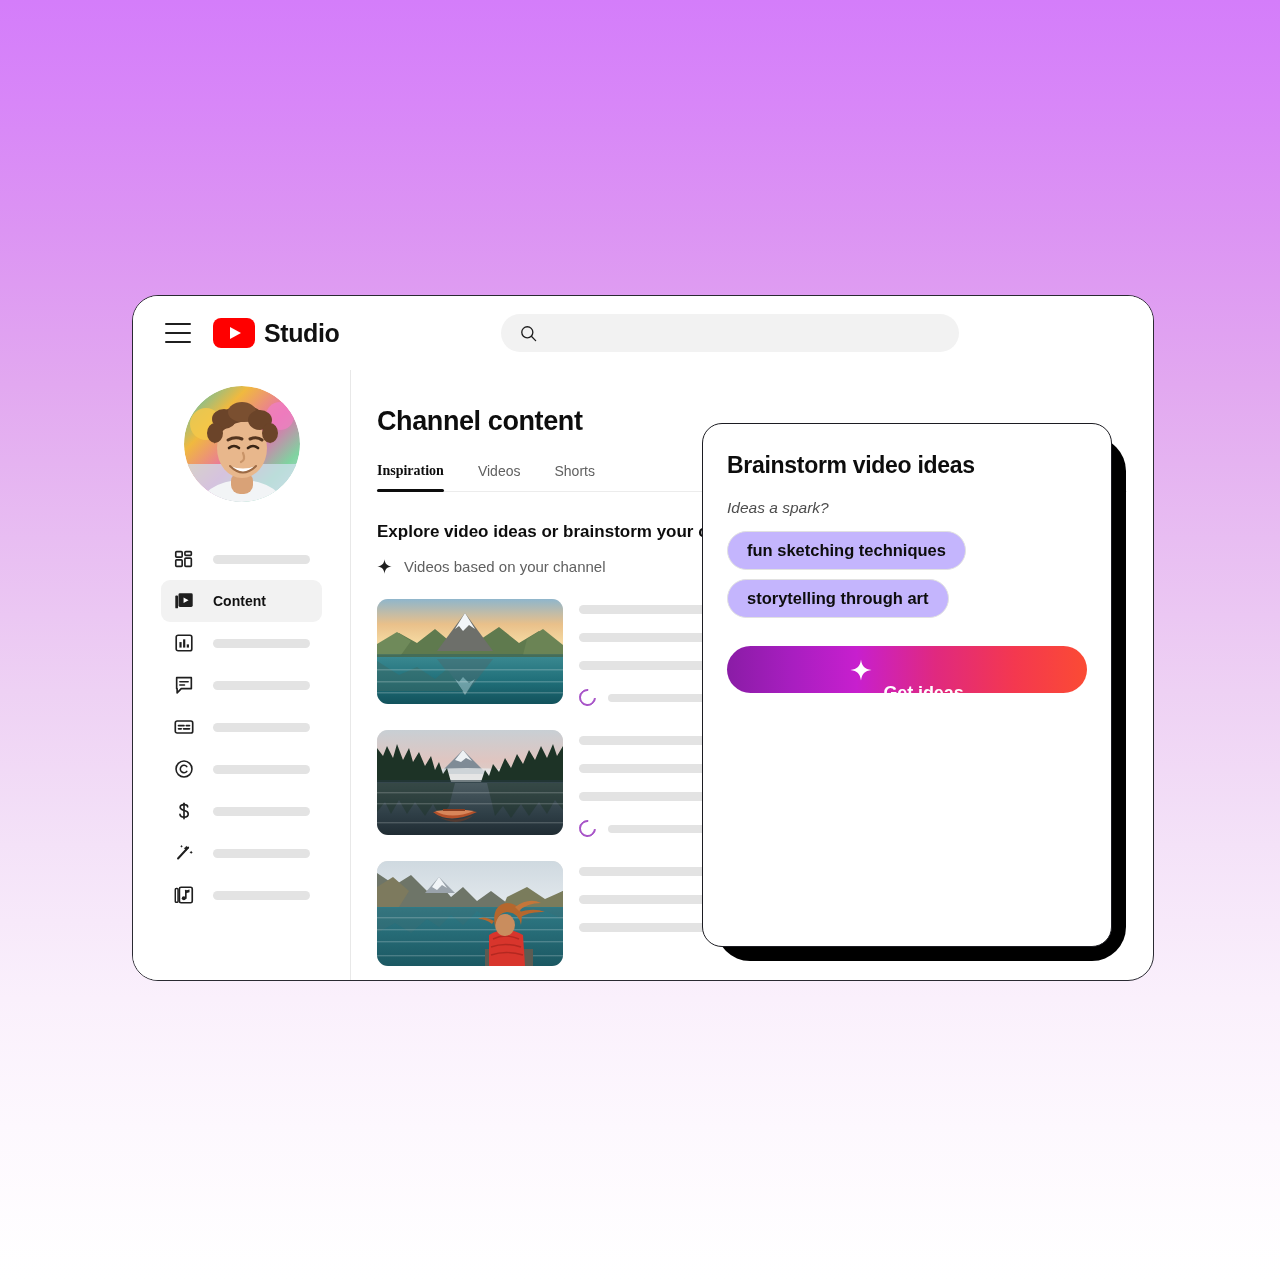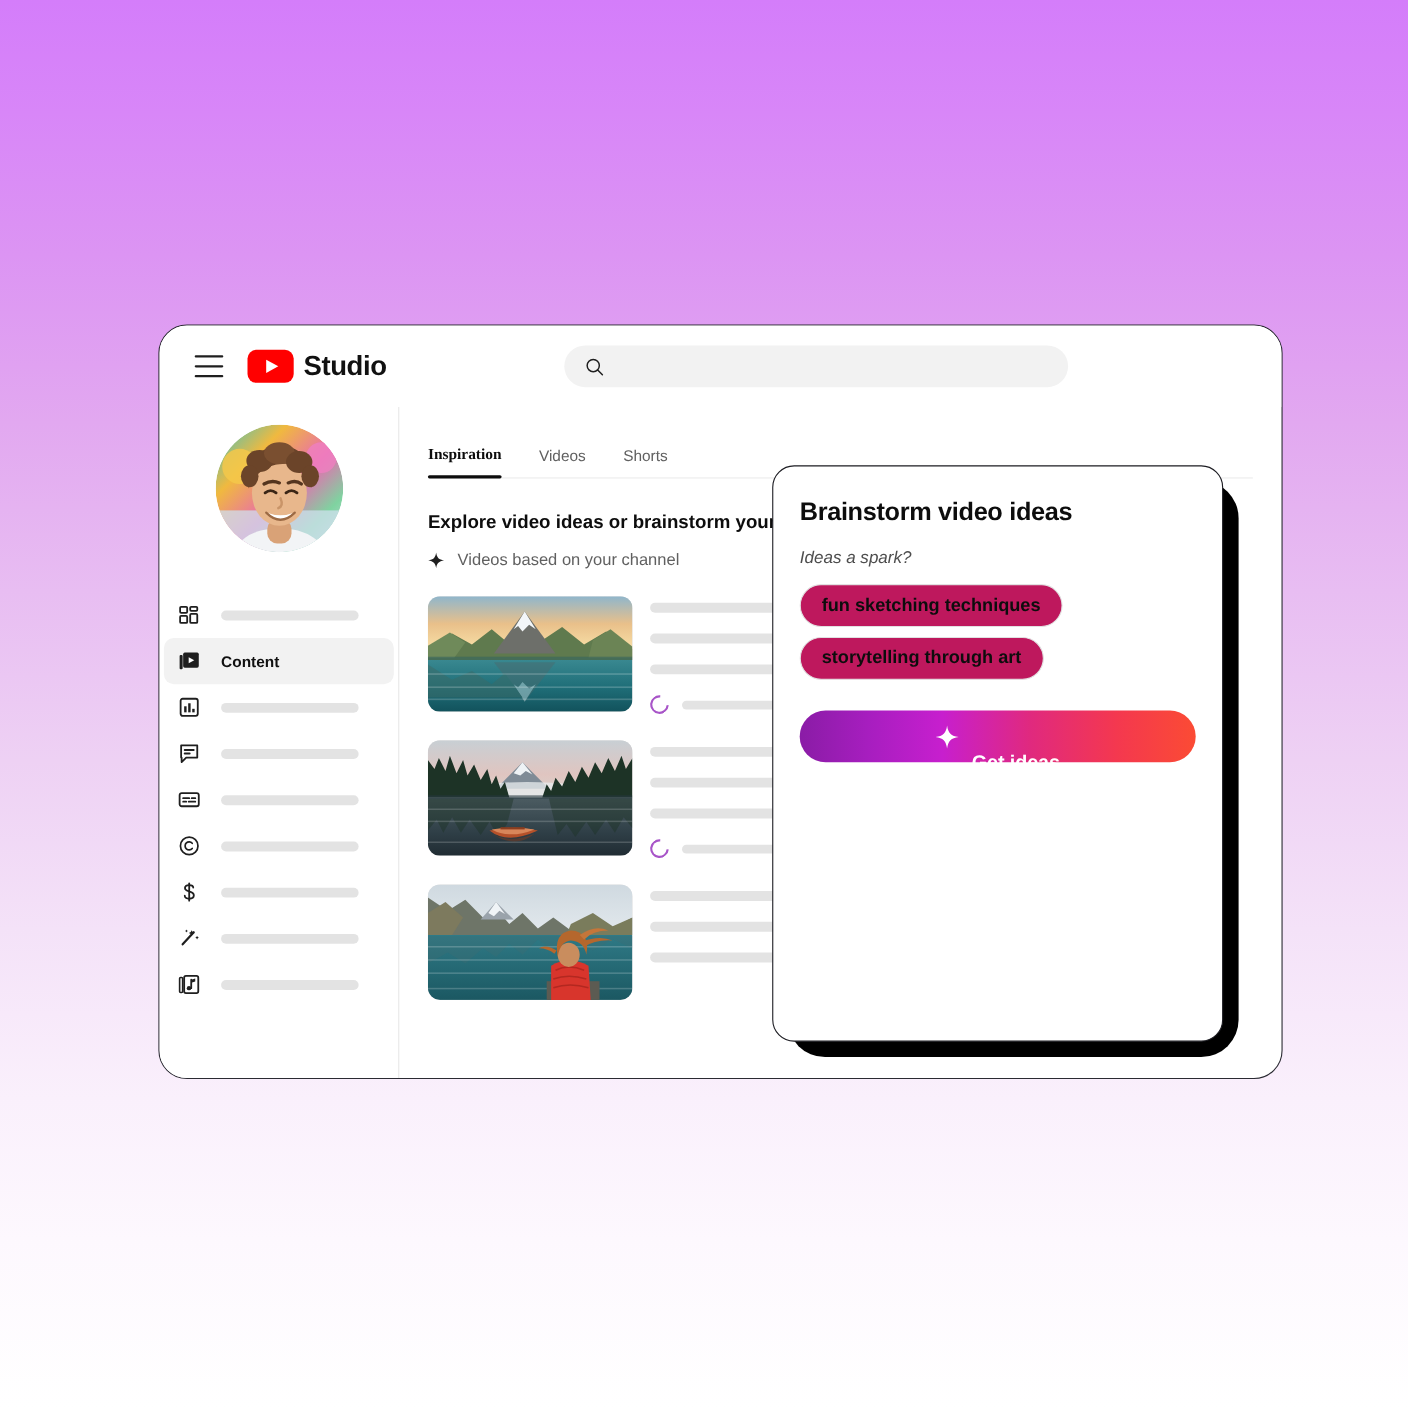--- a/index.html
+++ b/index.html
@@ -9,21 +9,21 @@
     background: linear-gradient(180deg, #d47dfa 0%, #d886f8 8%, #dc94f3 18%,
                 #e2a8f0 30%, #e8bdf2 42%, #eed1f4 54%, #f4e2f8 66%,
                 #faf0fc 78%, #fdf8fe 88%, #ffffff 100%);
     position: relative;
     overflow: hidden;
   }
 
   
   .app-window {
     position: absolute;
-    left: 144px; top: 295px;
+    left: 132px; top: 295px;
     width: 1022px; height: 686px;
     background: #ffffff;
     border: 1.5px solid #2a2a32;
     border-radius: 26px;
     overflow: hidden;
   }
 
   
   .topbar {
     height: 74px;
@@ -82,21 +82,21 @@
     background: #fff;
   }
   .avatar-wrap { display: flex; justify-content: center; margin-bottom: 36px; }
   .avatar {
     width: 116px; height: 116px; border-radius: 50%;
     overflow: hidden; position: relative;
     cursor: pointer;
   }
   .avatar svg { width: 100%; height: 100%; display: block; }
 
-  .nav-list { padding: 0 4px; }
+  .nav-list { padding: 0 28px; }
   .nav-item {
     display: flex; align-items: center;
     height: 42px;
     padding: 0 12px;
     border-radius: 9px;
     cursor: pointer;
     margin-bottom: 0px;
   }
   .nav-item.active { background: #f2f2f2; }
   .nav-ico { width: 22px; height: 22px; flex: none; margin-right: 18px; }
@@ -215,21 +215,21 @@
     font-size: 17.5px; color: #9a9a9a; line-height: 1.85;
   }
 
   .spark-label {
     font-size: 15.5px; color: #4d4d4d; font-style: italic;
     margin-bottom: 14px;
   }
   .chips { display: flex; flex-direction: column; align-items: flex-start; gap: 9px; }
   .chip {
     border: 1px solid #e1e1e1;
-    background: #be185d;
+    background: #c4b5fd;
     border-radius: 20px;
     padding: 9px 19px;
     font-size: 16.5px; font-weight: 700; color: #0d0d0d;
     cursor: pointer;
     white-space: nowrap;
   }
 
   .get-ideas {
     margin-top: 28px;
     height: 47px;
@@ -414,20 +414,21 @@
             <path d="M14 7.2 L18 6.1 L18 9.1 L14 10.2 Z" fill="#1f1f1f"></path>
           </svg>
           <div class="nav-skel"></div>
         </div>
 
       </div>
     </div>
 
     <div class="main">
 
+      <div class="page-title">Channel content</div>
 
       <div class="tabs">
         <div class="tab active">Inspiration</div>
         <div class="tab">Videos</div>
         <div class="tab">Shorts</div>
       </div>
 
       <div class="explore-head">Explore video ideas or brainstorm your own</div>
 
       <div class="ideas-row">

